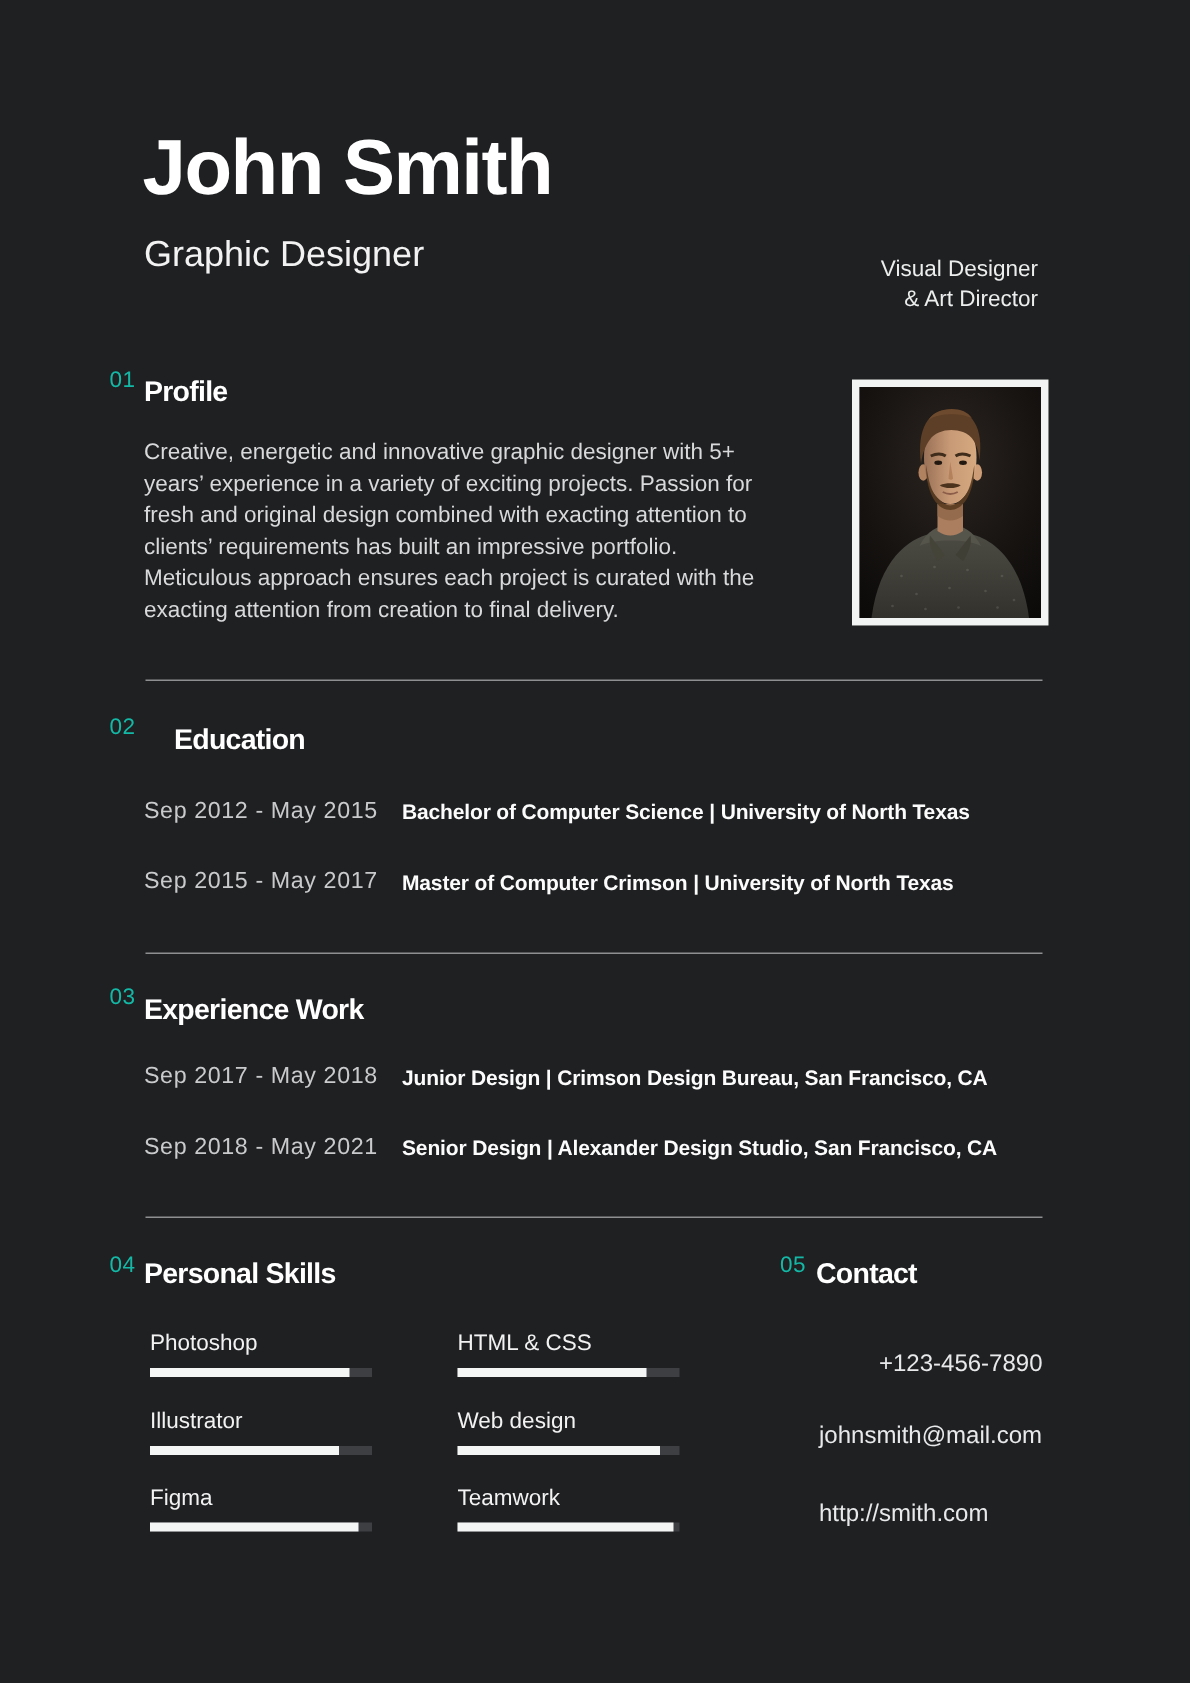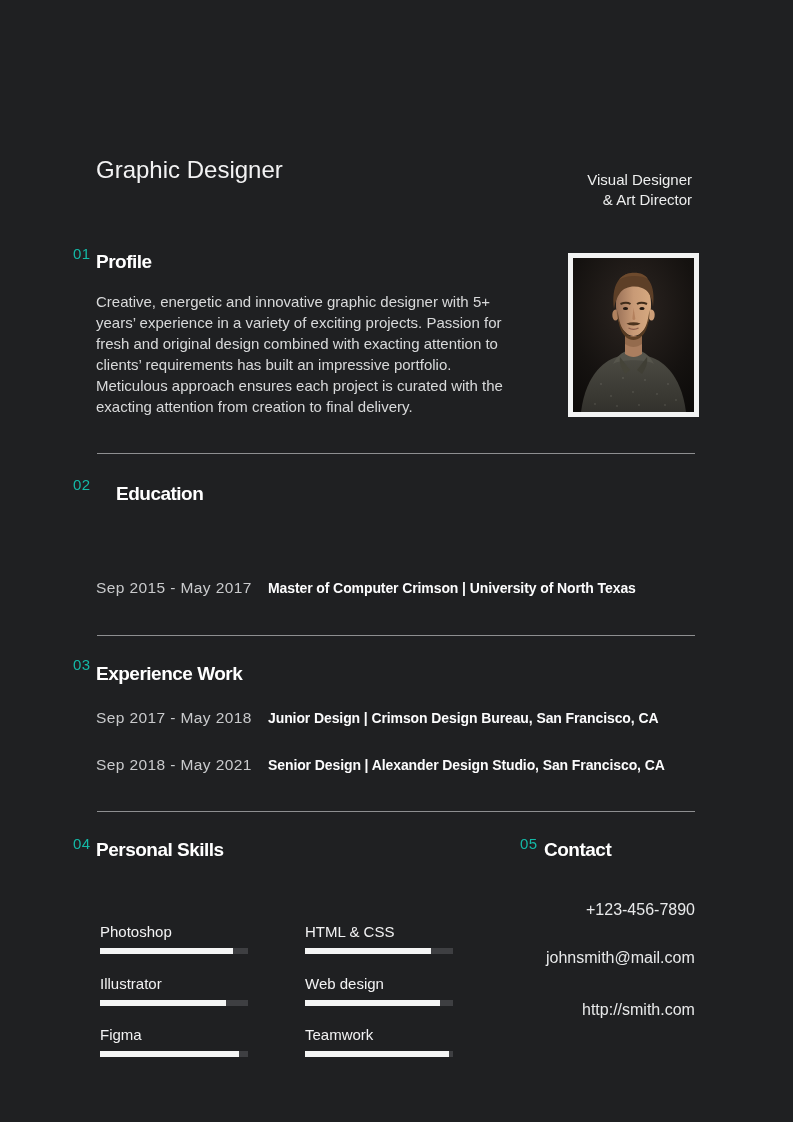--- a/index.html
+++ b/index.html
@@ -50,38 +50,39 @@
   .row { display:flex; left:96px; white-space:nowrap; }
   .row .date {
     width:172px; flex:none;
     font-size:15.5px; line-height:1.2; letter-spacing:0.4px; color:#c9cacc;
   }
   .row .desc {
     font-size:14px; line-height:1.33; font-weight:bold;
     letter-spacing:-0.1px; color:#fcfcfd;
   }
 
-  .skill { width:148px;margin-top:36px; }
+  .skill { width:148px; }
   .skill .skill-label {
     font-size:15px; line-height:1.2; color:#f2f2f3; white-space:nowrap;
   }
   .bar-track {
     margin-top:6.5px; width:148px; height:6px; background:#3e3f42;
   }
   .bar-fill { height:100%; background:#f4f5f5; }
 
   .contact-item {
     left:546px; font-size:16px; line-height:1.2; color:#e8e9ea; white-space:nowrap;
   }
 </style>
 </head>
 <body>
 
 <div class="page">
 
+  <div class="abs name">John Smith</div>
   <div class="abs subtitle">Graphic Designer</div>
   <div class="abs tagline">
     <div>Visual Designer</div>
     <div>&amp; Art Director</div>
   </div>
 
   <div class="abs sec-num" style="left:73px; top:246px;">01</div>
   <div class="abs sec-title" style="left:96px; top:252px;">Profile</div>
   <div class="abs para">
     <div>Creative, energetic and innovative graphic designer with 5+</div>
@@ -156,20 +157,24 @@
 
       <path d="M41 51 C38 28 46 15 60.5 15 C75 15 83 27 80 49 C79 38 75 32 69 30 C61 27 51 29 47 35 C44 39 42 44 41 51 Z" fill="#5d3f27"></path>
       <path d="M46 22 C51 13 70 12 75 21 C69 17 52 17 46 22 Z" fill="#6d4a2d"></path>
     </svg>
   </div>
 
   <div class="abs divider" style="top:453px;"></div>
 
   <div class="abs sec-num" style="left:73px; top:477px;">02</div>
   <div class="abs sec-title" style="left:96px; top:484px;margin-left:20px;">Education</div>
+  <div class="abs row" style="top:532px;">
+    <div class="date">Sep 2012 - May 2015</div>
+    <div class="desc">Bachelor of Computer Science | University of North Texas</div>
+  </div>
   <div class="abs row" style="top:579px;">
     <div class="date">Sep 2015 - May 2017</div>
     <div class="desc">Master of Computer Crimson | University of North Texas</div>
   </div>
 
   <div class="abs divider" style="top:635px;"></div>
 
   <div class="abs sec-num" style="left:73px; top:657px;">03</div>
   <div class="abs sec-title" style="left:96px; top:664px;">Experience Work</div>
   <div class="abs row" style="top:709px;">
@@ -220,15 +225,15 @@
     <div class="skill-label">Teamwork</div>
     <div class="bar-track">
         <div class="bar-fill" style="width: 97%;"></div>
       </div>
   </div>
 
   <div class="abs sec-num" style="left:520px; top:836px;">05</div>
   <div class="abs sec-title" style="left:544px; top:840px;">Contact</div>
   <div class="abs contact-item" style="top:900px;margin-left:40px;">+123-456-7890</div>
   <div class="abs contact-item" style="top:948px;">johnsmith@mail.com</div>
-  <div class="abs contact-item" style="top:1000px;margin-left:36px;">http://smith.com</div>
+  <div class="abs contact-item" style="top:1000px;">http://smith.com</div>
 
 </div>
 
 </body></html>

